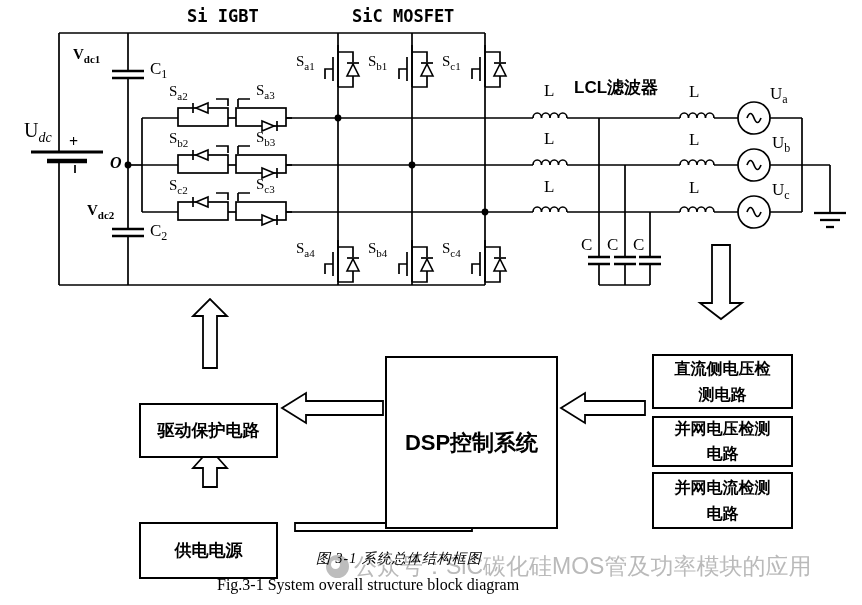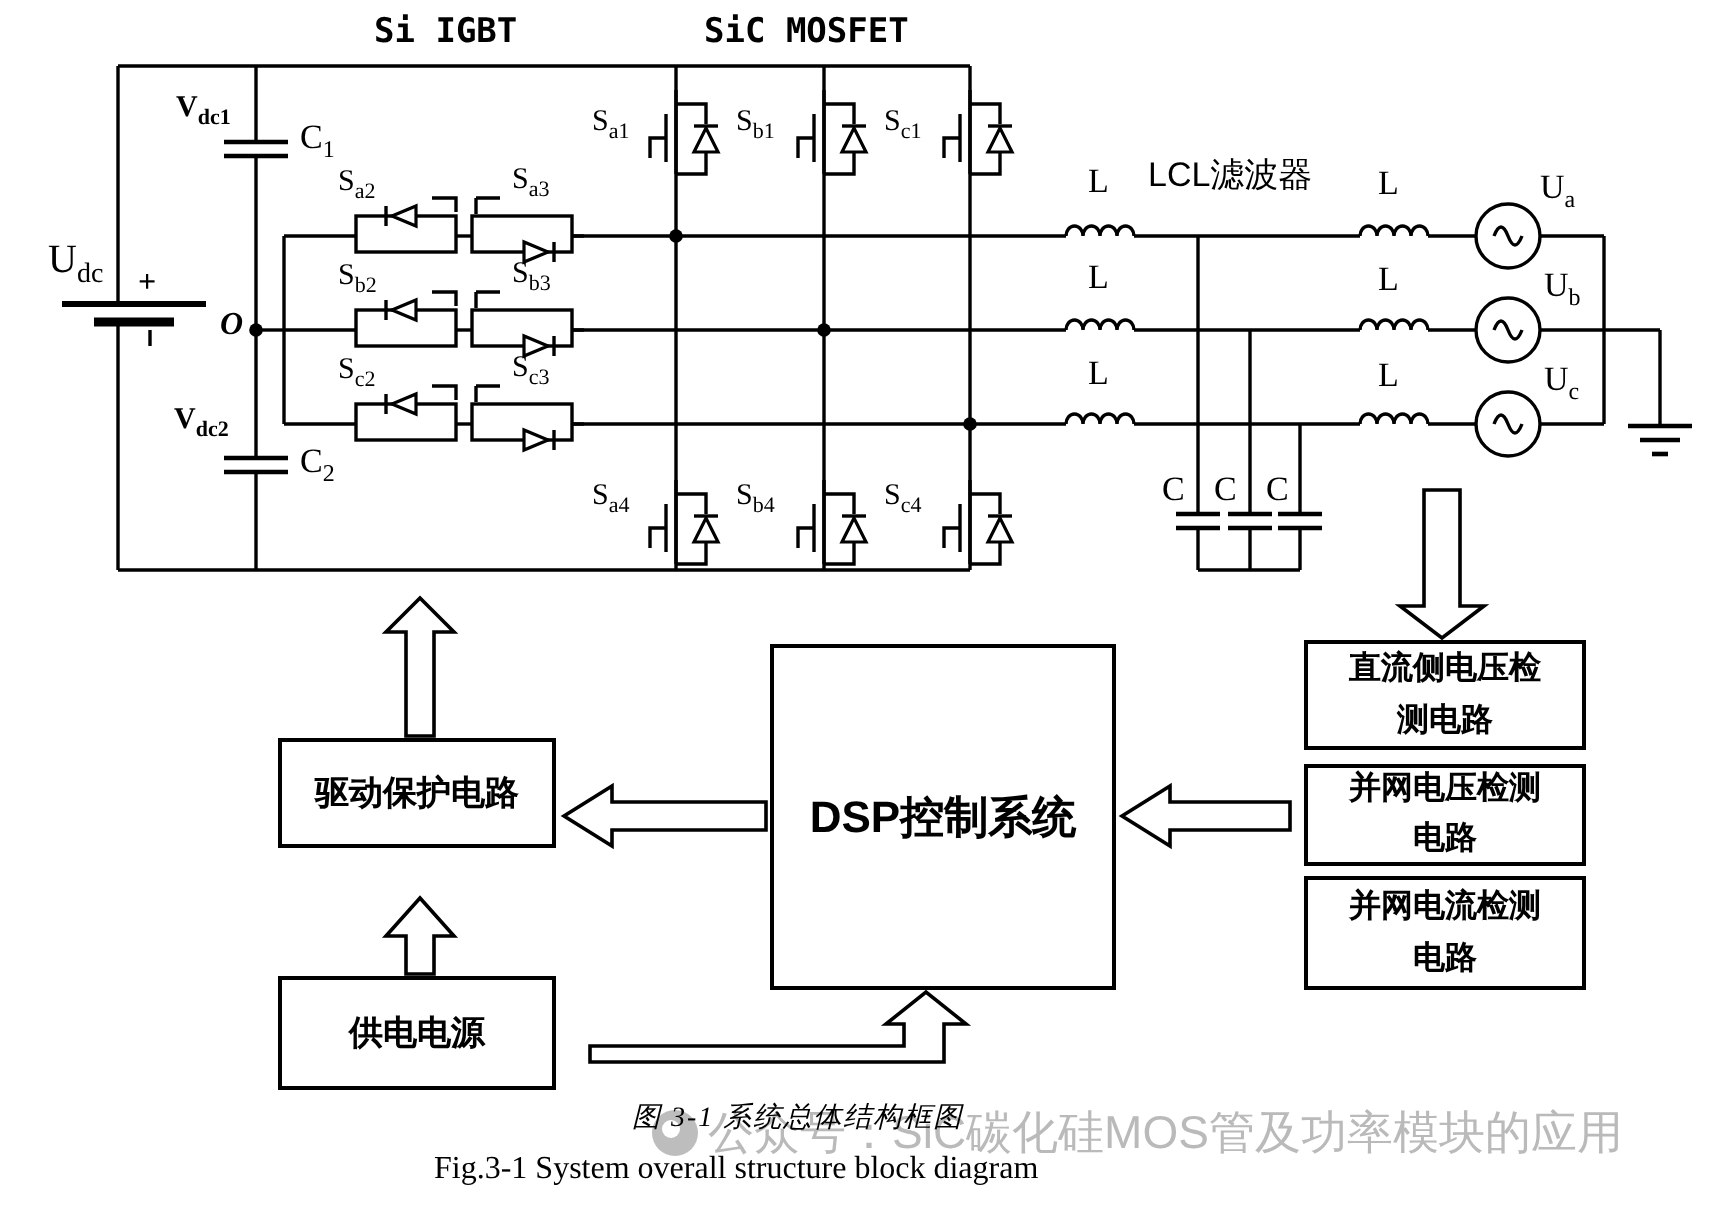--- a/index.html
+++ b/index.html
@@ -9,31 +9,31 @@
   svg .w{stroke:#000;stroke-width:1.7;fill:none;}
   svg .thick{stroke:#000;stroke-width:3;fill:none;}
   svg .thicker{stroke:#000;stroke-width:4.6;fill:none;}
   svg .plate{stroke:#000;stroke-width:2.3;fill:none;}
   svg .dot{fill:#000;stroke:none;}
   svg .arrow{fill:#fff;stroke:#000;stroke-width:1.8;}
   svg .hollow{fill:#fff;stroke:#000;stroke-width:1.6;}
   .cl{position:absolute;font-family:"Liberation Serif",serif;font-size:15px;line-height:1;
       white-space:nowrap;z-index:2;}
   .cl sub{font-size:11px;line-height:1;}
-  .cl.lg{font-size:20px;} .cl.lg sub{font-size:14px;}
+  .cl.lg{font-size:20px;} .cl.lg sub{font-size:14px;font-style:italic;}
   .cl.md{font-size:17px;} .cl.md sub{font-size:12px;}
   .cl.b{font-weight:bold;}
   .cl.i{font-style:italic;}
   .toplbl{position:absolute;font-family:"DejaVu Sans Mono",monospace;font-weight:bold;
           font-size:17px;white-space:nowrap;z-index:2;text-align:center;}
-  .zhlbl{position:absolute;font-family:"Liberation Sans",sans-serif;font-weight:normal;
+  .zhlbl{position:absolute;font-family:"Liberation Sans",sans-serif;font-weight:bold;
          font-size:17px;white-space:nowrap;z-index:2;text-align:center;}
   .box{position:absolute;border:2px solid #000;background:#fff;box-sizing:border-box;
        display:flex;align-items:center;justify-content:center;text-align:center;
-       font-family:"Liberation Sans",sans-serif;font-weight:bold;z-index:3;}
+       font-family:"Liberation Sans",sans-serif;font-weight:bold;z-index:3;margin-top:34px;}
   .box .inner{display:block;}
   .wm{position:absolute;left:326px;top:551px;display:flex;align-items:center;gap:5px;
       color:#bababa;font-family:"Liberation Sans",sans-serif;font-size:23px;
       white-space:nowrap;z-index:4;}
   .wm-icon{width:23px;height:23px;border-radius:50%;background:#bdbdbd;position:relative;flex:0 0 auto;}
   .wm-icon:after{content:"";position:absolute;left:5px;top:5px;width:9px;height:9px;
       border-radius:50%;background:#fff;}
   .cap-zh{position:absolute;left:316px;top:550px;font-size:14px;font-style:italic;
       font-family:"Liberation Serif",serif;letter-spacing:1px;white-space:nowrap;z-index:5;}
   .cap-en{position:absolute;left:217px;top:576px;font-size:16px;
@@ -163,21 +163,21 @@
       <path class="arrow" d="M295,523 H452 V512 H443 L463,496 L483,512 H472 V531 H295 Z"></path>
     </g>
   </svg>
 
   <span class="toplbl" style="left:187px;top:6px">Si IGBT</span>
   <span class="toplbl" style="left:352px;top:6px">SiC MOSFET</span>
   <span class="zhlbl" style="left:574px;top:76px">LCL滤波器</span>
 
   <span class="cl lg" style="left:24px;top:120px"><span>U</span><sub>dc</sub></span>
   <span class="cl b" style="left:69px;top:134px;font-size:16px">+</span>
-  <span class="cl b" style="left:88px;top:47px"><span>V</span><sub>dc1</sub></span>
+  <span class="cl b" style="left:73px;top:47px"><span>V</span><sub>dc1</sub></span>
   <span class="cl md" style="left:150px;top:60px"><span>C</span><sub>1</sub></span>
   <span class="cl b i" style="left:110px;top:155px;font-size:16px">O</span>
   <span class="cl b" style="left:87px;top:203px"><span>V</span><sub>dc2</sub></span>
   <span class="cl md" style="left:150px;top:222px"><span>C</span><sub>2</sub></span>
 
   <span class="cl" style="left:296px;top:54px"><span>S</span><sub>a1</sub></span>
   <span class="cl" style="left:368px;top:54px"><span>S</span><sub>b1</sub></span>
   <span class="cl" style="left:442px;top:54px"><span>S</span><sub>c1</sub></span>
   <span class="cl" style="left:169px;top:84px"><span>S</span><sub>a2</sub></span>
   <span class="cl" style="left:256px;top:83px"><span>S</span><sub>a3</sub></span>

